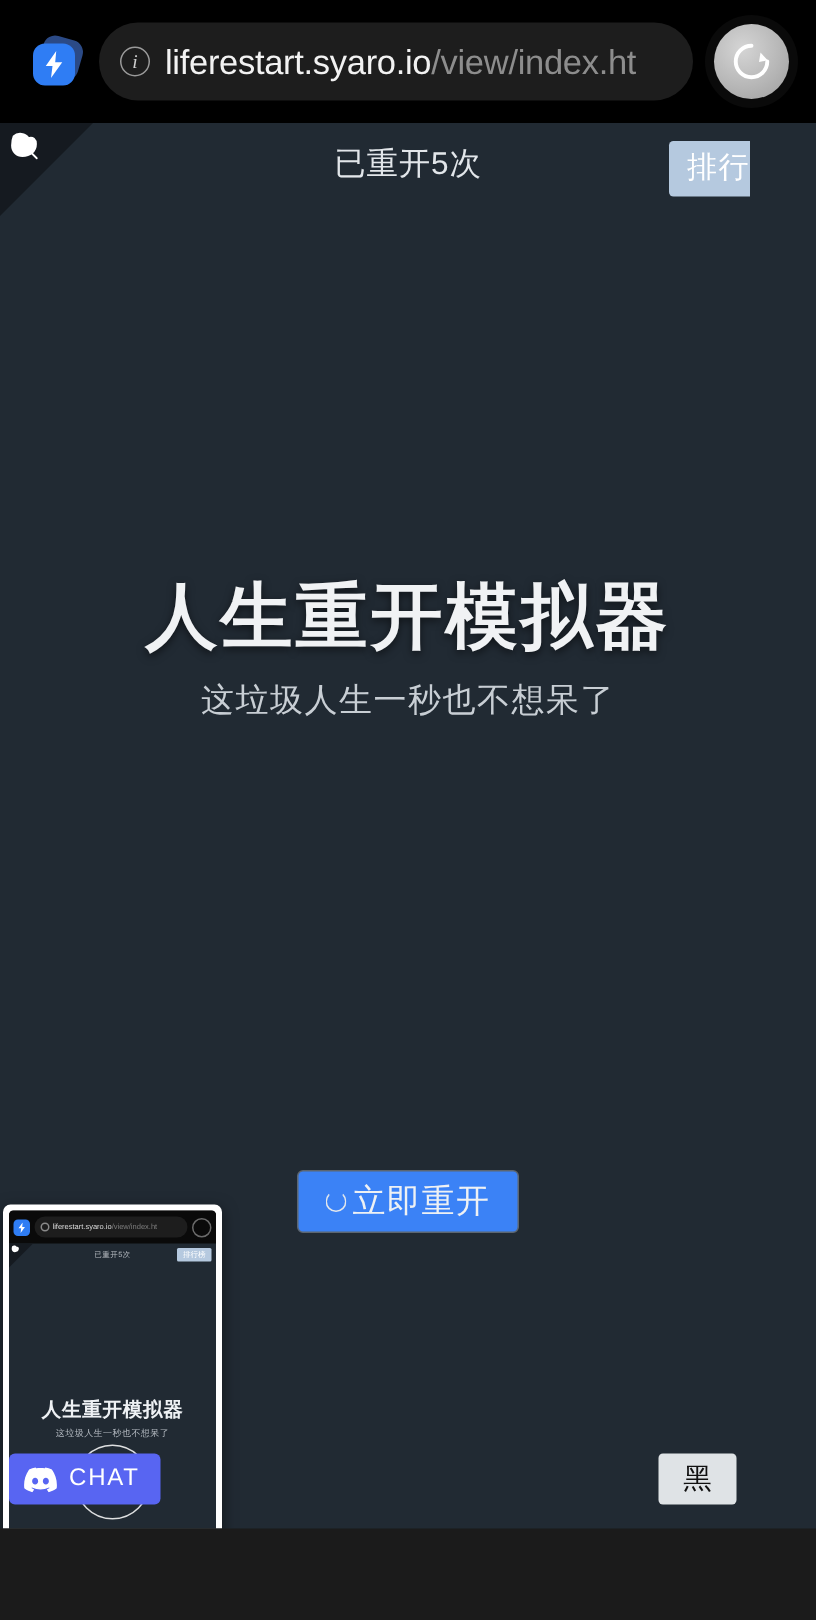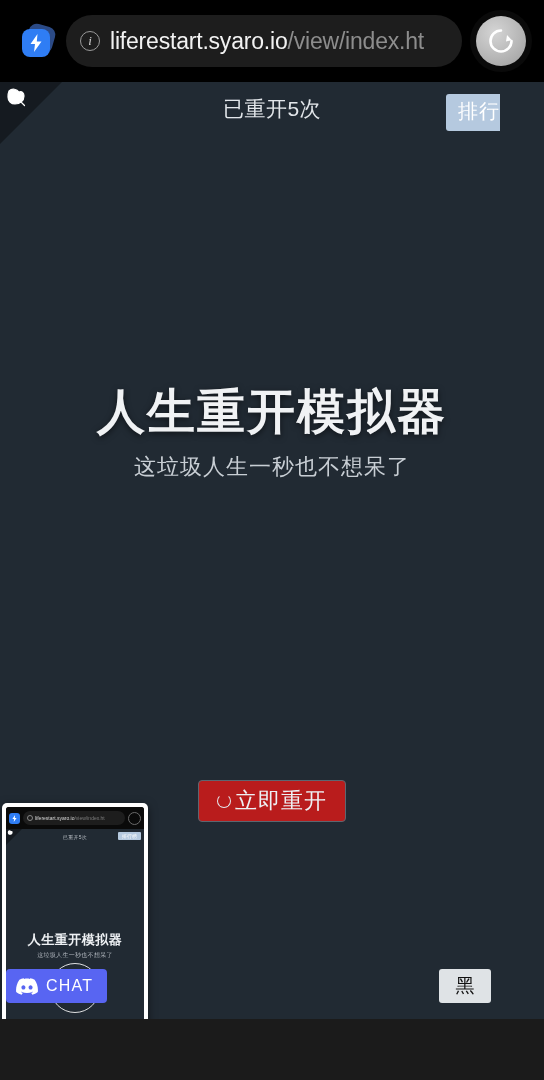--- a/index.html
+++ b/index.html
@@ -189,21 +189,21 @@
     font-size: 22px;
     letter-spacing: 1px;
   }
 
   .restart-btn {
     position: absolute;
     left: 198px;
     top: 698px;
     width: 148px;
     height: 42px;
-    background: #b91c1c;
+    background: #3b82f6;
     border: 1px solid #5d6670;
     border-radius: 4px;
     color: #eef1f4;
     font-size: 22px;
     display: flex;
     align-items: center;
     justify-content: center;
     gap: 4px;
     cursor: pointer;
     font-family: "Liberation Sans", "DejaVu Sans", sans-serif;

